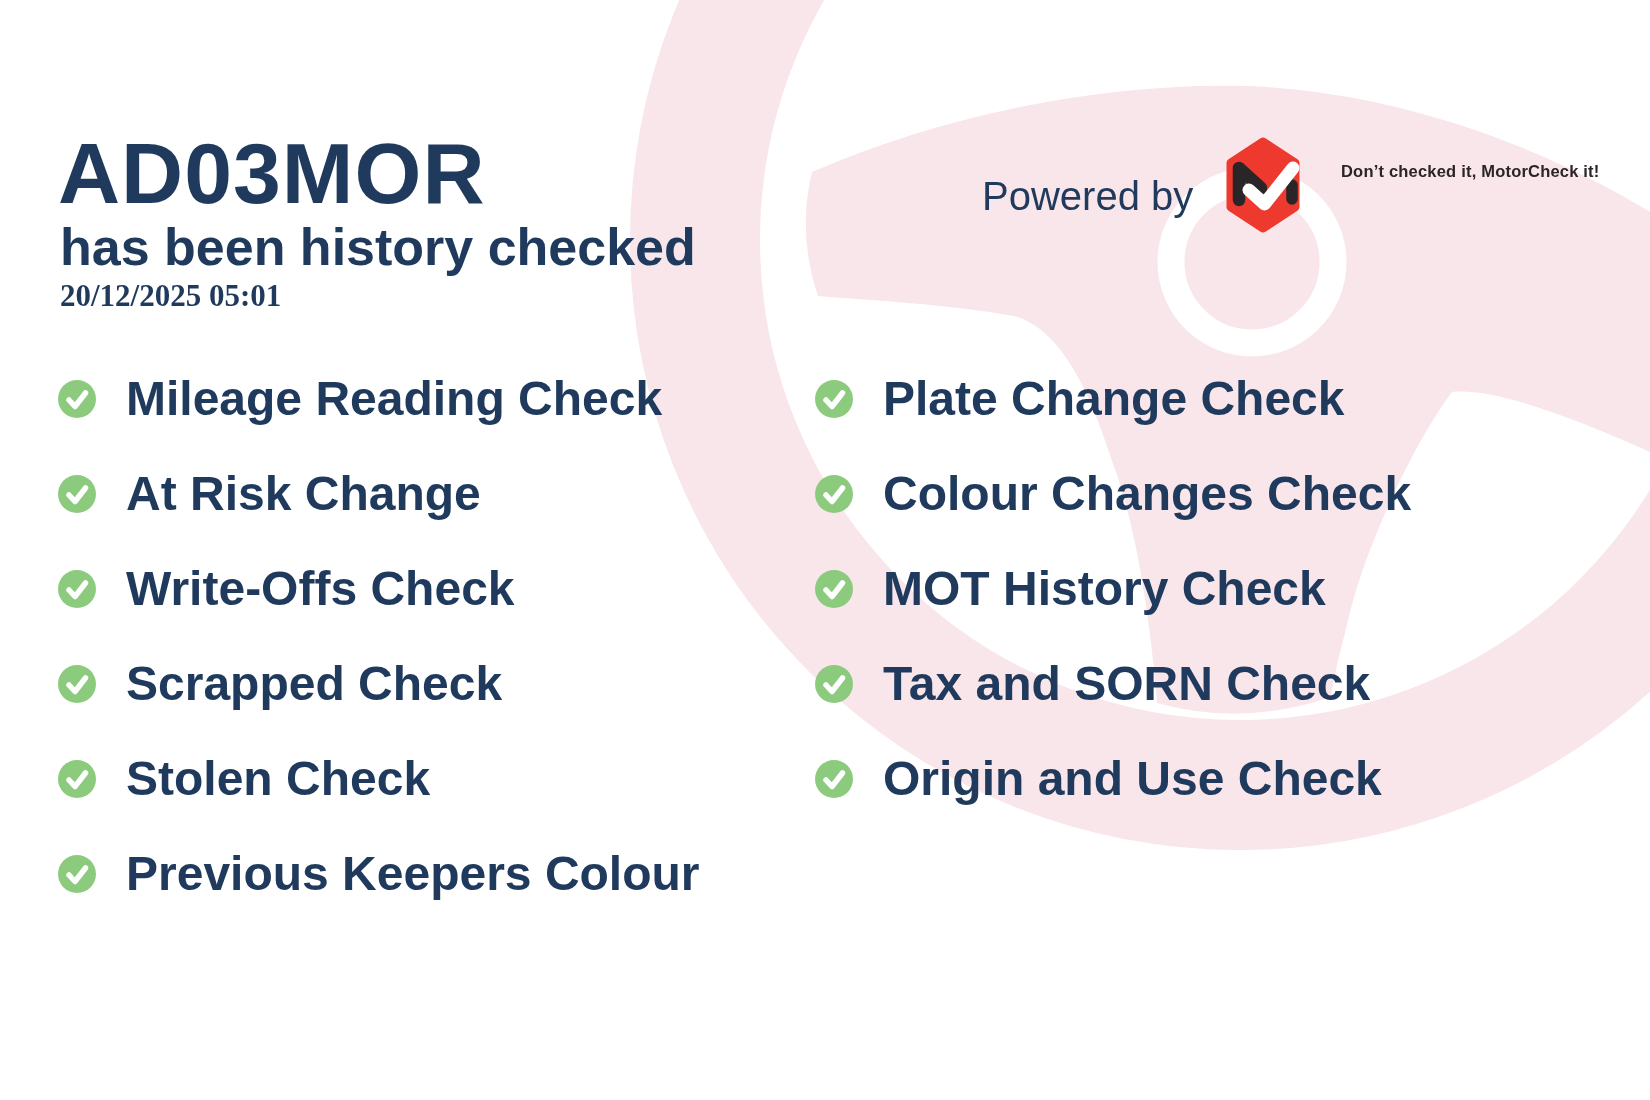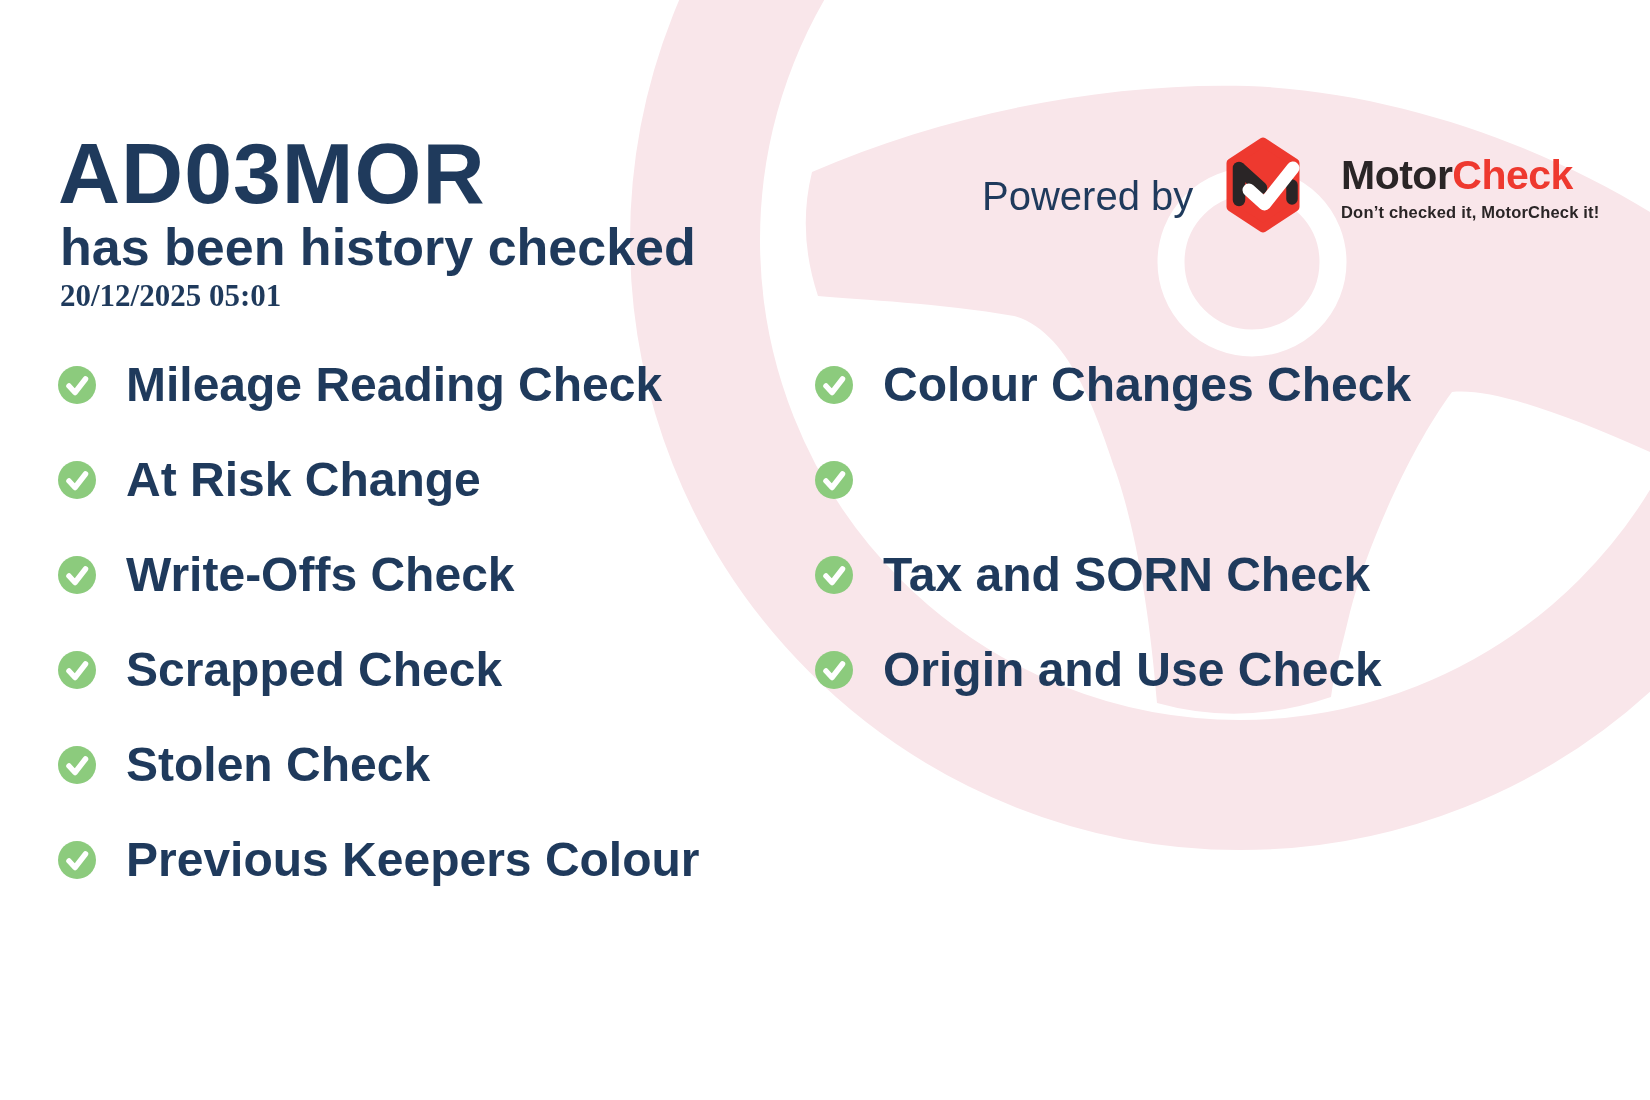--- a/index.html
+++ b/index.html
@@ -52,21 +52,21 @@
     color:var(--brand-dark);white-space:nowrap;line-height:1.0;
   }
   .brand-name .accent{color:var(--red);}
   .brand-tagline{
     margin-top:7px;font-size:16.5px;font-weight:700;
     color:var(--brand-dark);white-space:nowrap;letter-spacing:0.2px;
   }
 
   
   .check-col{
-    position:absolute;top:325px;list-style:none;
+    position:absolute;top:339px;list-style:none;
   }
   .check-col.left{left:58px;}
   .check-col.right{left:815px;}
   .check-item{
     display:flex;align-items:center;height:48px;margin-bottom:47px;
   }
   .check-icon{width:38px;height:38px;flex:0 0 38px;}
   .check-icon svg{display:block;}
   .check-label{
     margin-left:30px;font-size:48px;font-weight:700;
@@ -106,21 +106,20 @@
     <svg width="76" height="98" viewBox="0 0 76 98">
       <polygon points="38,6 70,27 70,71 38,92 6,71 6,27" fill="var(--red)" stroke="var(--red)" stroke-width="9" stroke-linejoin="round"></polygon>
       <path d="M14 32 L14 64" stroke="var(--brand-dark)" stroke-width="12.5" stroke-linecap="round" fill="none"></path>
       <path d="M15 33 L36 52" stroke="var(--brand-dark)" stroke-width="12.5" stroke-linecap="round" fill="none"></path>
       <path d="M67 49 L67 63" stroke="var(--brand-dark)" stroke-width="11.5" stroke-linecap="round" fill="none"></path>
       <path d="M24 54 L39.5 68 L68 32" stroke="#ffffff" stroke-width="13" fill="none" stroke-linecap="round" stroke-linejoin="round"></path>
     </svg>
   </div>
 
   <div class="brand-block">
-    <div class="brand-name"><span>Motor</span><span class="accent">Check</span></div>
     <div class="brand-tagline">Don’t checked it, MotorCheck it!</div>
   </div>
 
   <ul class="check-col left" id="col-left">
       <li class="check-item">
         <span class="check-icon">
           <svg width="38" height="38" viewBox="0 0 38 38">
             <circle cx="19" cy="19" r="19" fill="var(--green)"></circle>
             <path d="M11 20 L17 26.5 L27.5 13" fill="none" stroke="#ffffff" stroke-width="5.5" stroke-linecap="round" stroke-linejoin="round"></path>
           </svg>
@@ -174,29 +173,39 @@
       </li>
     </ul>
   <ul class="check-col right" id="col-right">
       <li class="check-item">
         <span class="check-icon">
           <svg width="38" height="38" viewBox="0 0 38 38">
             <circle cx="19" cy="19" r="19" fill="var(--green)"></circle>
             <path d="M11 20 L17 26.5 L27.5 13" fill="none" stroke="#ffffff" stroke-width="5.5" stroke-linecap="round" stroke-linejoin="round"></path>
           </svg>
         </span>
+        <span class="check-label">Plate Change Check</span>
+      </li>
+      <li class="check-item">
+        <span class="check-icon">
+          <svg width="38" height="38" viewBox="0 0 38 38">
+            <circle cx="19" cy="19" r="19" fill="var(--green)"></circle>
+            <path d="M11 20 L17 26.5 L27.5 13" fill="none" stroke="#ffffff" stroke-width="5.5" stroke-linecap="round" stroke-linejoin="round"></path>
+          </svg>
+        </span>
         <span class="check-label">Colour Changes Check</span>
       </li>
       <li class="check-item">
         <span class="check-icon">
           <svg width="38" height="38" viewBox="0 0 38 38">
             <circle cx="19" cy="19" r="19" fill="var(--green)"></circle>
             <path d="M11 20 L17 26.5 L27.5 13" fill="none" stroke="#ffffff" stroke-width="5.5" stroke-linecap="round" stroke-linejoin="round"></path>
           </svg>
         </span>
+        <span class="check-label">MOT History Check</span>
       </li>
       <li class="check-item">
         <span class="check-icon">
           <svg width="38" height="38" viewBox="0 0 38 38">
             <circle cx="19" cy="19" r="19" fill="var(--green)"></circle>
             <path d="M11 20 L17 26.5 L27.5 13" fill="none" stroke="#ffffff" stroke-width="5.5" stroke-linecap="round" stroke-linejoin="round"></path>
           </svg>
         </span>
         <span class="check-label">Tax and SORN Check</span>
       </li>

